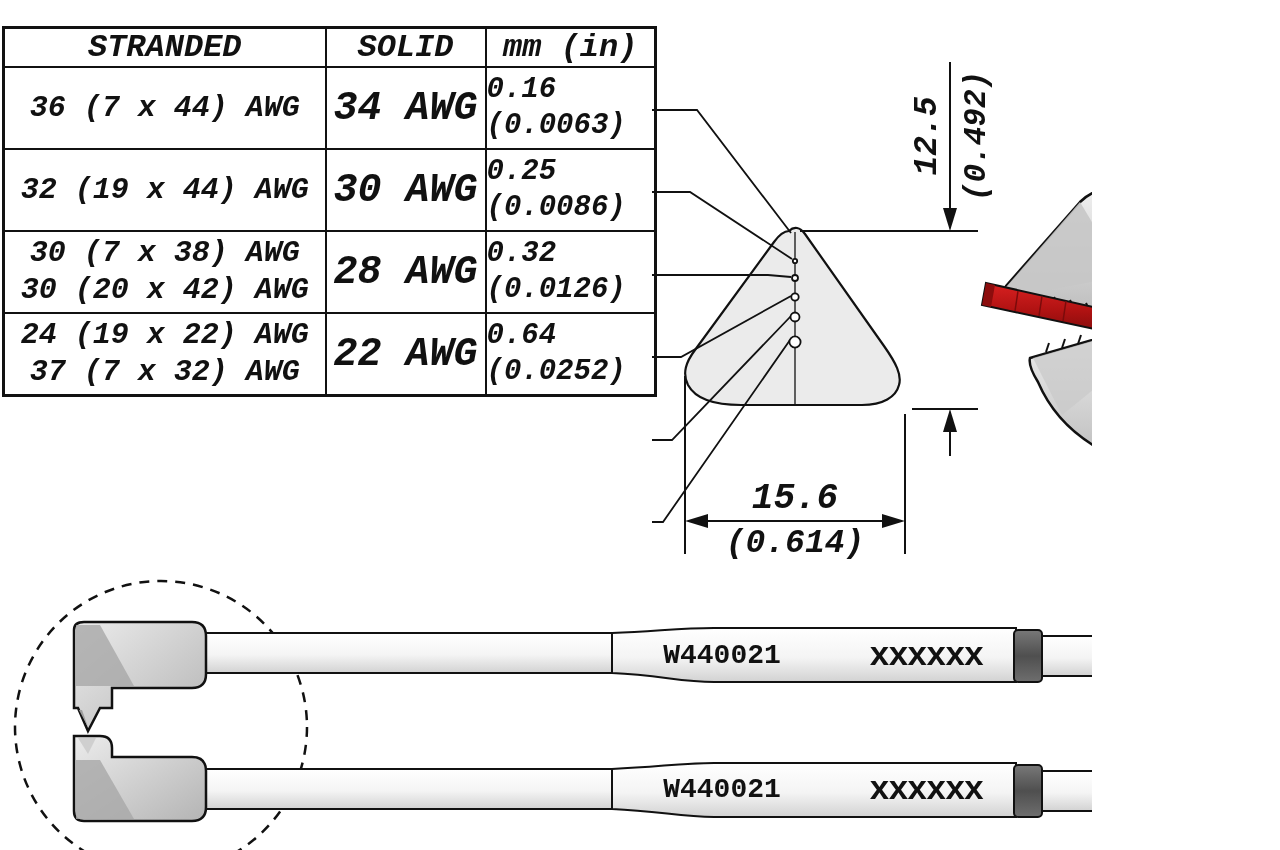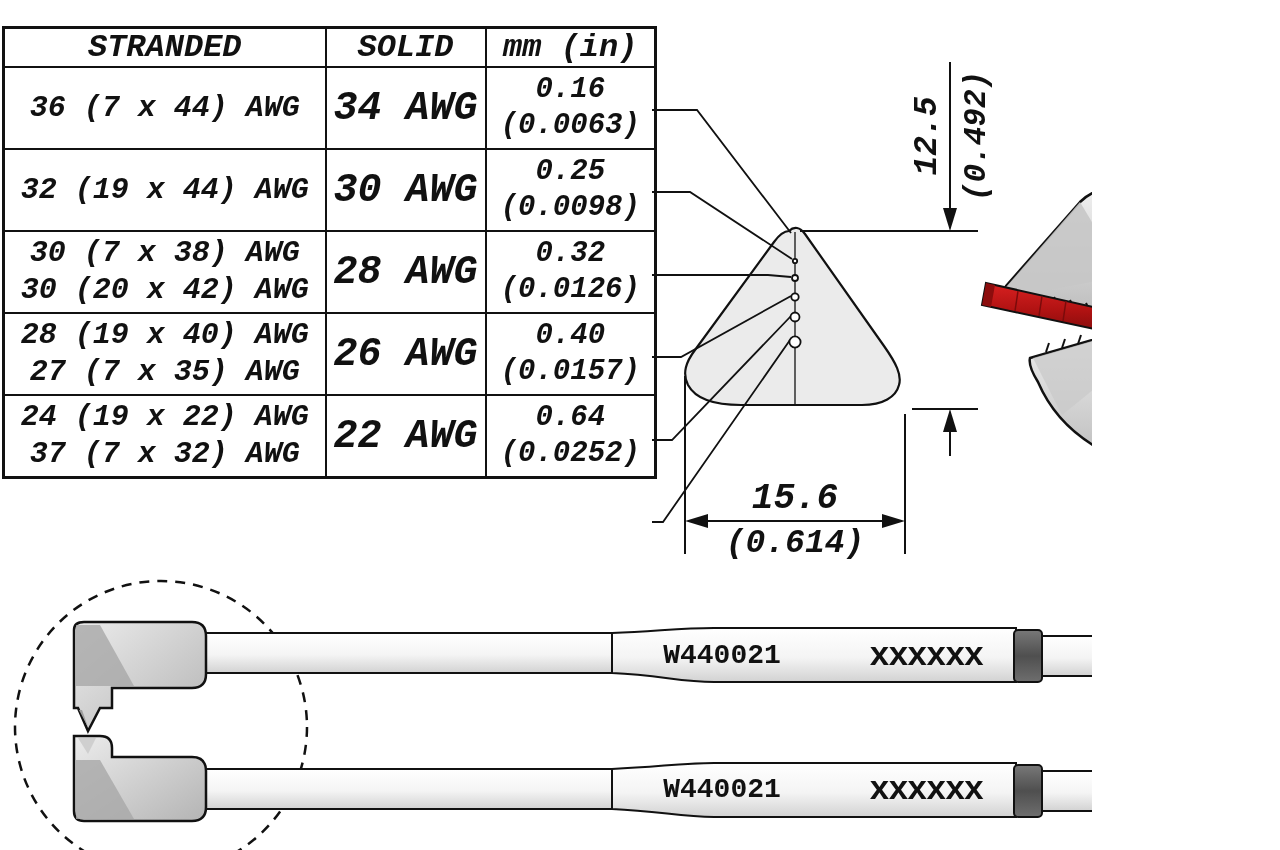--- a/index.html
+++ b/index.html
@@ -7,21 +7,21 @@
           font-family:Liberation Mono, monospace;color:#111;margin-top:24px;}
   
   table.spec{position:absolute;left:2px;top:2px;border-collapse:collapse;table-layout:fixed;
              width:652px;border:3px solid #111;}
   table.spec th,table.spec td{border:2.5px solid #111;font-style:italic;font-weight:bold;
              color:#111;vertical-align:middle;padding:0;}
   table.spec th{height:37px;font-size:32px;}
   table.spec td{height:80px;}
   td.c-str{text-align:center;padding-right:14px;font-size:30px;line-height:37px;}
   td.c-sol{text-align:center;font-size:40px;}
-  td.c-mm{text-align:center;font-size:29px;line-height:36px;}
+  td.c-mm{text-align:left;font-size:29px;line-height:36px;}
   
   svg.draw{position:absolute;left:0;top:0;}
   .ln{stroke:#111;fill:none;}
   .dimtxt{font-style:italic;font-weight:bold;fill:#111;}
   .marktxt{font-weight:bold;fill:#111;}
   .serial{font-weight:bold;fill:#111;letter-spacing:-1.5px;}
 </style>
 </head>
 <body>
 
@@ -51,43 +51,32 @@
             <div>(0.0063)</div>
           </td>
       </tr>
       <tr>
         <td class="c-str">
             <div>32 (19 x 44) AWG</div>
           </td>
         <td class="c-sol">30 AWG</td>
         <td class="c-mm">
             <div>0.25</div>
-            <div>(0.0098)</div>
+            <div>(0.0086)</div>
           </td>
       </tr>
       <tr>
         <td class="c-str">
             <div>30 (7 x 38) AWG</div>
             <div>30 (20 x 42) AWG</div>
           </td>
         <td class="c-sol">28 AWG</td>
         <td class="c-mm">
             <div>0.32</div>
             <div>(0.0126)</div>
-          </td>
-      </tr>
-      <tr>
-        <td class="c-str">
-            <div>28 (19 x 40) AWG</div>
-            <div>27 (7 x 35) AWG</div>
-          </td>
-        <td class="c-sol">26 AWG</td>
-        <td class="c-mm">
-            <div>0.40</div>
-            <div>(0.0157)</div>
           </td>
       </tr>
       <tr>
         <td class="c-str">
             <div>24 (19 x 22) AWG</div>
             <div>37 (7 x 32) AWG</div>
           </td>
         <td class="c-sol">22 AWG</td>
         <td class="c-mm">
             <div>0.64</div>

